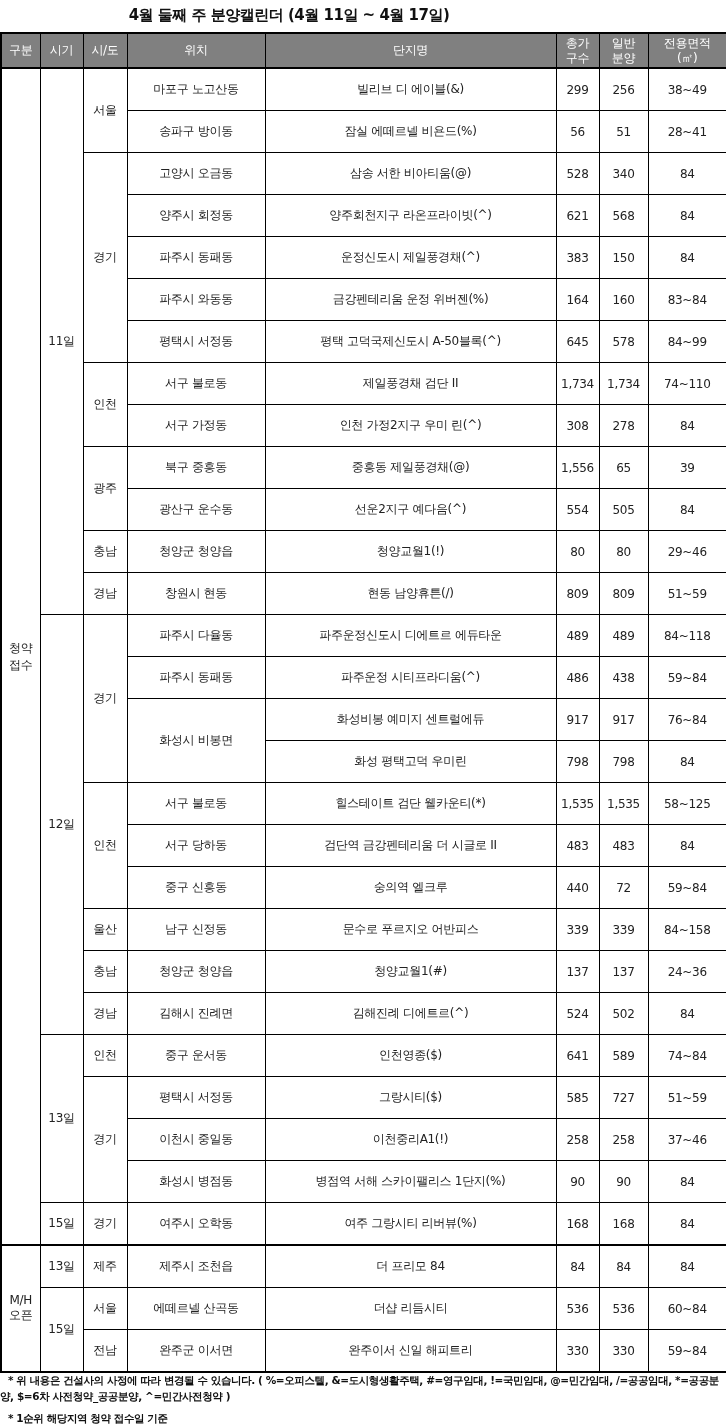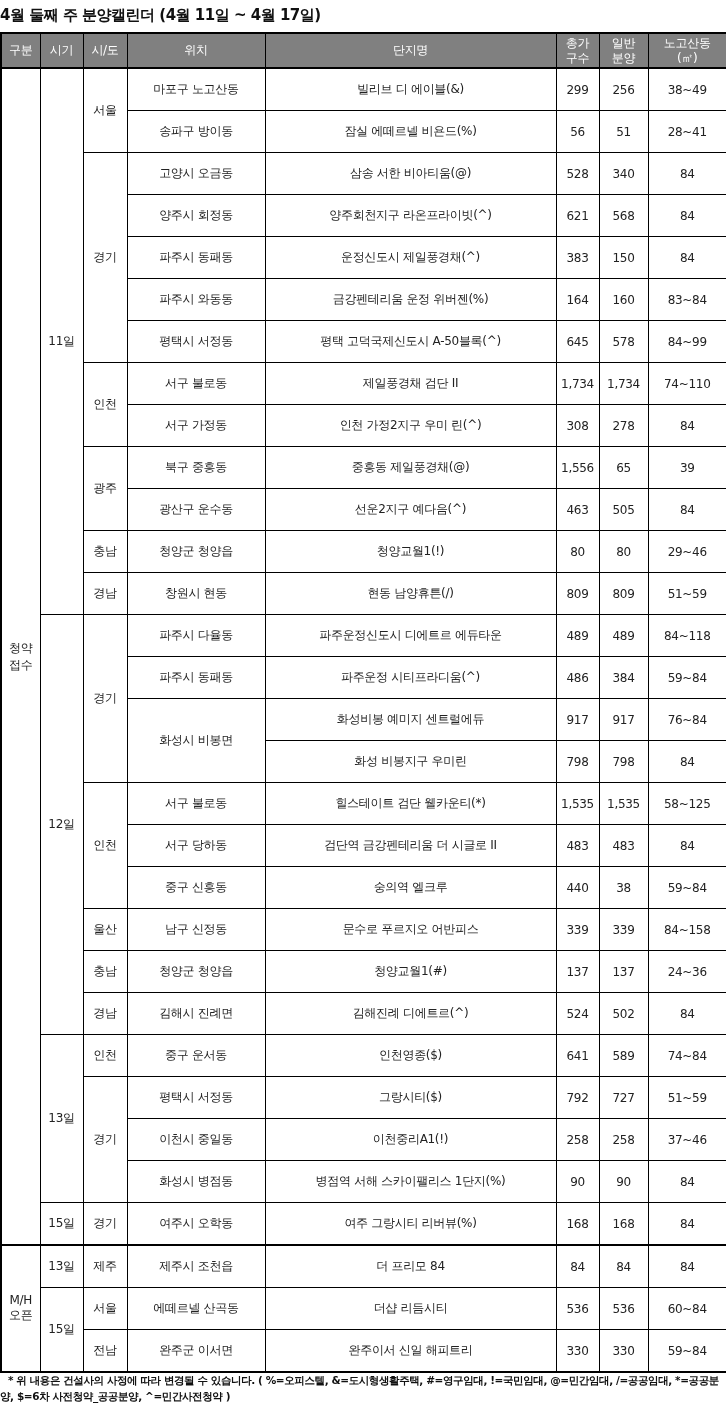--- a/index.html
+++ b/index.html
@@ -1,17 +1,17 @@
 <!DOCTYPE html>
 <html><head>
 <meta charset="utf-8">
 <style>
   html, body { margin: 0; padding: 0; background: #ffffff; }
   body { width: 726px; height: 1427px; position: relative; font-family: "DejaVu Sans", sans-serif; color: #222; overflow: hidden; }
-  .title { position: absolute; top: 4px; left: 0; width: 578px; text-align: left; font-size: 15px; font-weight: bold; color: #111; line-height: 22px; letter-spacing: -0.5px; }
+  .title { position: absolute; top: 4px; left: 0; width: 578px; text-align: center; font-size: 15px; font-weight: bold; color: #111; line-height: 22px; letter-spacing: -0.5px; }
   table { position: absolute; top: 32px; left: 0; width: 726px; border-collapse: collapse; table-layout: fixed; }
   th, td { border: 1px solid #000; text-align: center; vertical-align: middle; font-size: 12px; padding: 0; letter-spacing: -0.3px; }
   th { background: #808080; color: #ffffff; font-weight: normal; height: 33px; line-height: 15px; font-size: 12px; }
   thead tr th { border-bottom: 2px solid #000; }
   td { height: 41px; color: #222; }
   table { border: 2px solid #000; }
   .notes { position: absolute; top: 1372px; left: 0; width: 722px; font-size: 10.5px; font-weight: bold; color: #111; line-height: 16px; letter-spacing: -0.4px; }
   .notes p { margin: 0; }
   .notes .n1 { text-indent: 8px; }
   .notes .n2 { margin-top: 6px; padding-left: 8px; }
@@ -34,21 +34,21 @@
   </colgroup>
   <thead>
     <tr>
       <th>구분</th>
       <th>시기</th>
       <th>시/도</th>
       <th>위치</th>
       <th>단지명</th>
       <th><span>총가</span><br><span>구수</span></th>
       <th><span>일반</span><br><span>분양</span></th>
-      <th><span>노고산동</span><br><span>(㎡)</span></th>
+      <th><span>전용면적</span><br><span>(㎡)</span></th>
     </tr>
   </thead>
   <tbody>
 
     <tr>
       <td rowspan="28" style="white-space:pre-line">청약
 접수</td>
       <td rowspan="13">11일</td>
       <td rowspan="2">서울</td>
       <td>마포구 노고산동</td>
@@ -119,21 +119,21 @@
       <td rowspan="2">광주</td>
       <td>북구 중흥동</td>
       <td>중흥동 제일풍경채(@)</td>
       <td>1,556</td>
       <td>65</td>
       <td>39</td>
     </tr>
     <tr>
       <td>광산구 운수동</td>
       <td>선운2지구 예다음(^)</td>
-      <td>463</td>
+      <td>554</td>
       <td>505</td>
       <td>84</td>
     </tr>
     <tr>
       <td>충남</td>
       <td>청양군 청양읍</td>
       <td>청양교월1(!)</td>
       <td>80</td>
       <td>80</td>
       <td>29~46</td>
@@ -153,32 +153,32 @@
       <td>파주시 다율동</td>
       <td>파주운정신도시 디에트르 에듀타운</td>
       <td>489</td>
       <td>489</td>
       <td>84~118</td>
     </tr>
     <tr>
       <td>파주시 동패동</td>
       <td>파주운정 시티프라디움(^)</td>
       <td>486</td>
-      <td>384</td>
+      <td>438</td>
       <td>59~84</td>
     </tr>
     <tr>
       <td rowspan="2">화성시 비봉면</td>
       <td>화성비봉 예미지 센트럴에듀</td>
       <td>917</td>
       <td>917</td>
       <td>76~84</td>
     </tr>
     <tr>
-      <td>화성 비봉지구 우미린</td>
+      <td>화성 평택고덕 우미린</td>
       <td>798</td>
       <td>798</td>
       <td>84</td>
     </tr>
     <tr>
       <td rowspan="3">인천</td>
       <td>서구 불로동</td>
       <td>힐스테이트 검단 웰카운티(*)</td>
       <td>1,535</td>
       <td>1,535</td>
@@ -188,21 +188,21 @@
       <td>서구 당하동</td>
       <td>검단역 금강펜테리움 더 시글로 II</td>
       <td>483</td>
       <td>483</td>
       <td>84</td>
     </tr>
     <tr>
       <td>중구 신흥동</td>
       <td>숭의역 엘크루</td>
       <td>440</td>
-      <td>38</td>
+      <td>72</td>
       <td>59~84</td>
     </tr>
     <tr>
       <td>울산</td>
       <td>남구 신정동</td>
       <td>문수로 푸르지오 어반피스</td>
       <td>339</td>
       <td>339</td>
       <td>84~158</td>
     </tr>
@@ -229,21 +229,21 @@
       <td>중구 운서동</td>
       <td>인천영종($)</td>
       <td>641</td>
       <td>589</td>
       <td>74~84</td>
     </tr>
     <tr>
       <td rowspan="3">경기</td>
       <td>평택시 서정동</td>
       <td>그랑시티($)</td>
-      <td>792</td>
+      <td>585</td>
       <td>727</td>
       <td>51~59</td>
     </tr>
     <tr>
       <td>이천시 중일동</td>
       <td>이천중리A1(!)</td>
       <td>258</td>
       <td>258</td>
       <td>37~46</td>
     </tr>
@@ -291,13 +291,14 @@
       <td>완주이서 신일 해피트리</td>
       <td>330</td>
       <td>330</td>
       <td>59~84</td>
     </tr>
   </tbody>
 </table>
 
 <div class="notes">
   <p class="n1">* 위 내용은 건설사의 사정에 따라 변경될 수 있습니다. ( %=오피스텔, &amp;=도시형생활주택, #=영구임대, !=국민임대, @=민간임대, /=공공임대, *=공공분양, $=6차 사전청약_공공분양, ^=민간사전청약 )</p>
+  <p class="n2">* 1순위 해당지역 청약 접수일 기준</p>
 </div>
 
 </body></html>

